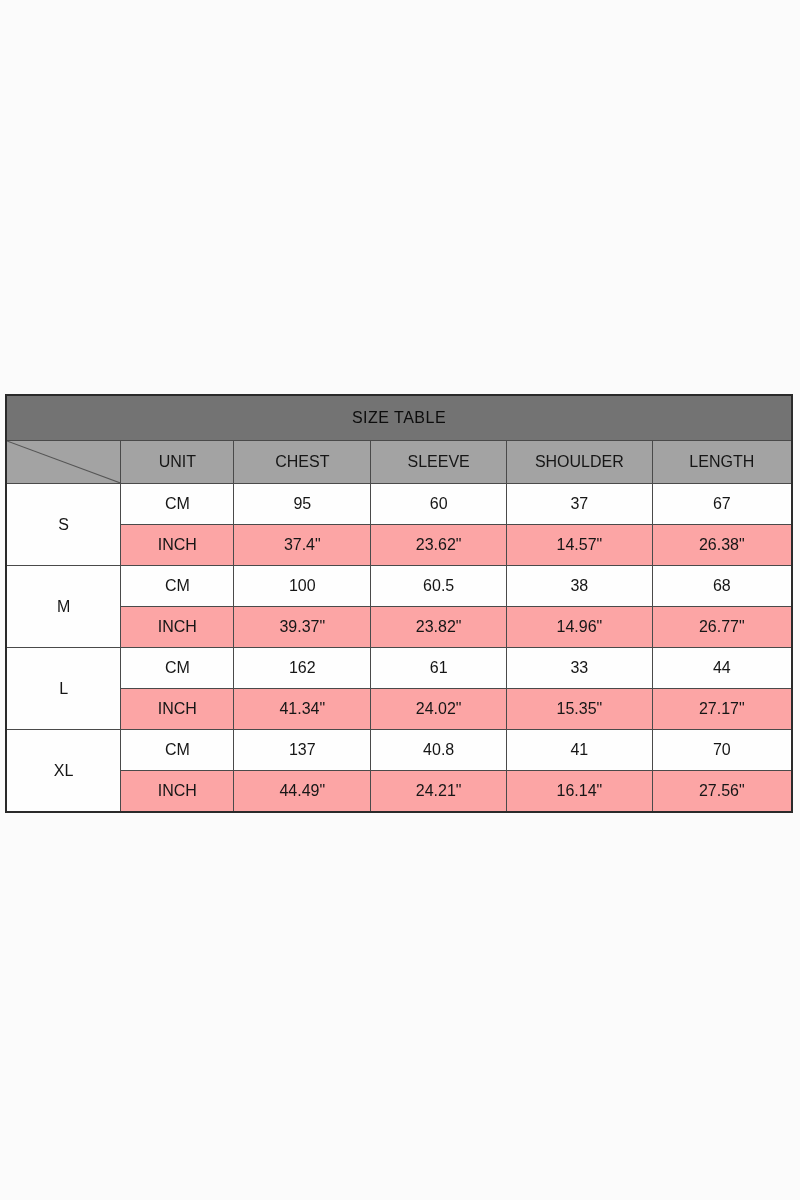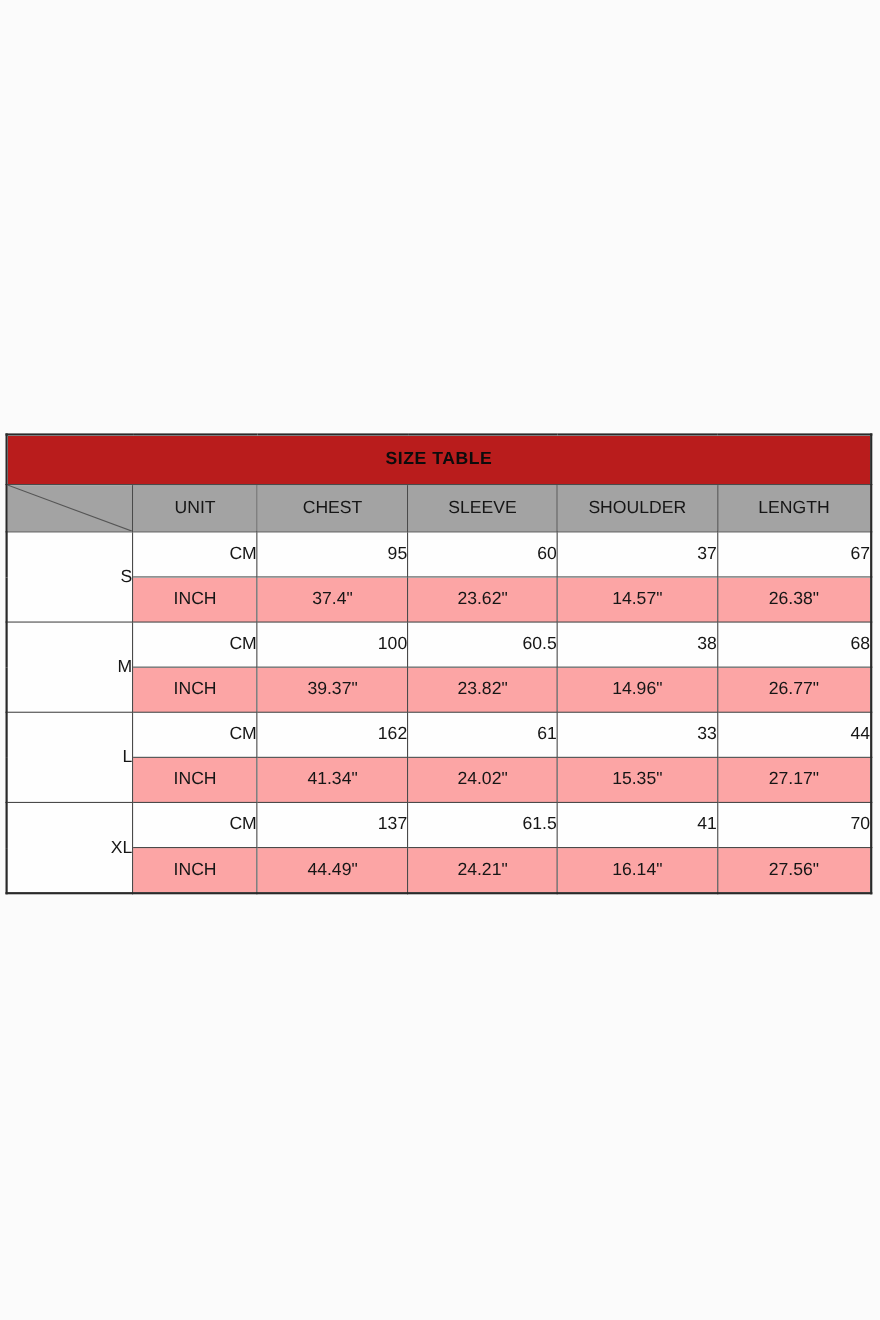--- a/index.html
+++ b/index.html
@@ -30,24 +30,24 @@
   table.size-table td {
     border: 1px solid #4a4a4a;
     text-align: center;
     vertical-align: middle;
     font-size: 16px;
     padding: 0;
     overflow: hidden;
     white-space: nowrap;
   }
   td.title-cell {
-    background: #b91c1c;
+    background: #737373;
     height: 44px;
     font-size: 29px;
-    font-weight: bold;
+    font-weight: normal;
     color: #0c0c0c;
     letter-spacing: 0.5px;
   }
   tr.header-row td {
     background: #a3a3a3;
     height: 42px;
   }
   td.diag-cell {
     background: #fefefe;
     position: relative;
@@ -56,21 +56,20 @@
   td.diag-cell svg {
     position: absolute;
     inset: 0;
     width: 100%;
     height: 100%;
     display: block;
   }
   tr.row-cm td {
     background: #fefefe;
     height: 40px;
-    text-align: right;
   }
   tr.row-inch td {
     background: #fca5a5;
     height: 40px;
   }
   td.size-cell {
     background: #dedede;
   }
 </style>
 </head>
@@ -148,21 +147,21 @@
         <td>41.34"</td>
         <td>24.02"</td>
         <td>15.35"</td>
         <td>27.17"</td>
       </tr>
 
       <tr class="row-cm">
         <td class="size-cell" rowspan="2">XL</td>
         <td>CM</td>
         <td>137</td>
-        <td>61.5</td>
+        <td>40.8</td>
         <td>41</td>
         <td>70</td>
       </tr>
       <tr class="row-inch">
         <td>INCH</td>
         <td>44.49"</td>
         <td>24.21"</td>
         <td>16.14"</td>
         <td>27.56"</td>
       </tr>

